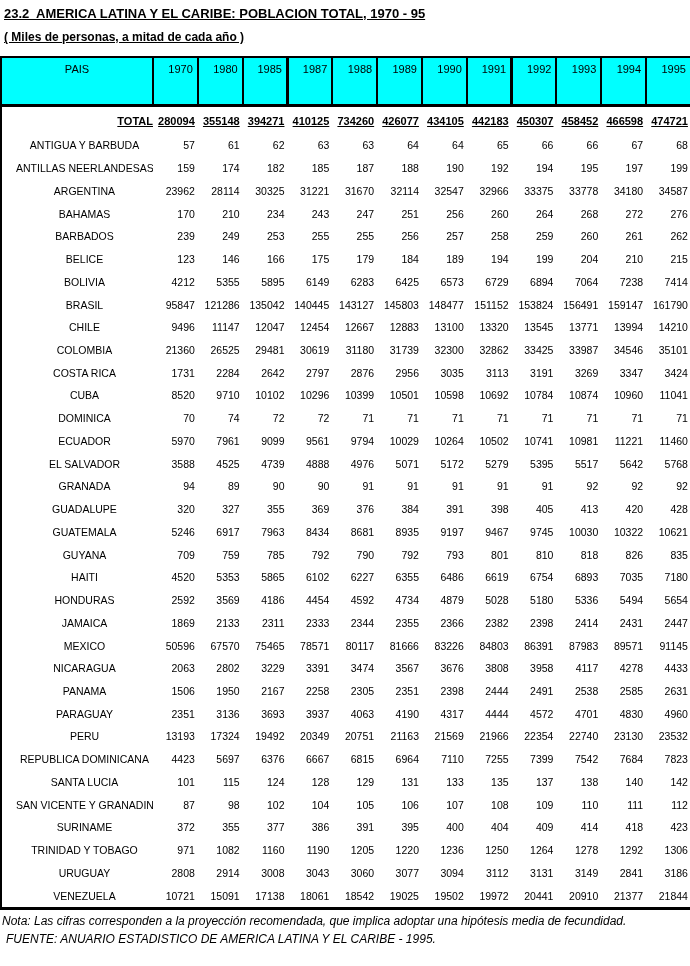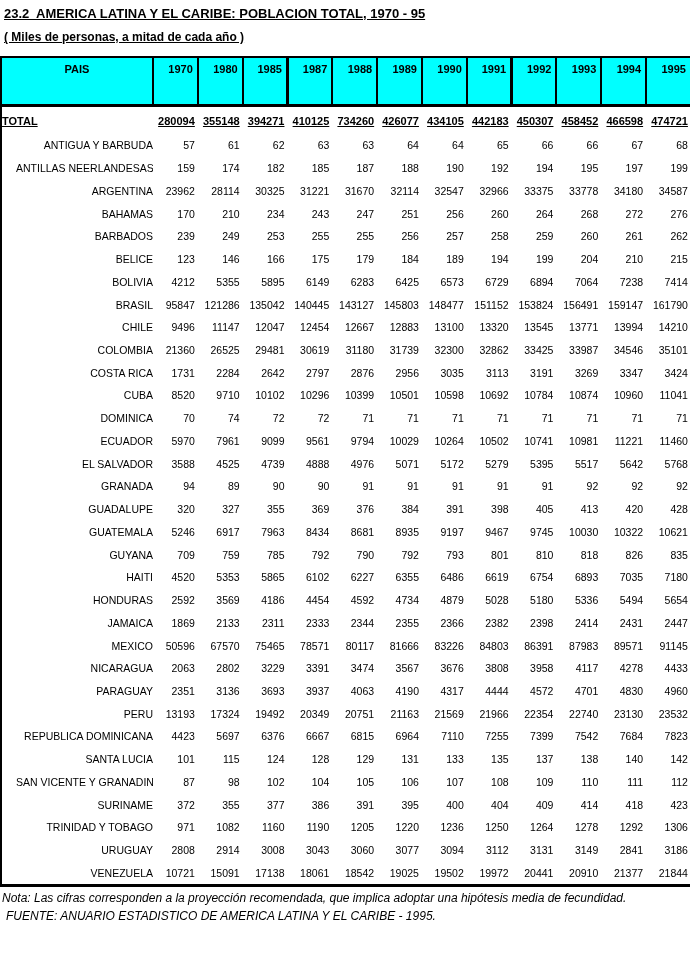--- a/index.html
+++ b/index.html
@@ -32,45 +32,45 @@
   }
 
   thead th {
     background: #00ffff;
     border: 2px solid #000;
     border-bottom: 3px solid #000;
     height: 41px;
     vertical-align: top;
     padding: 5px 4px 0 0;
     font-size: 11px;
-    font-weight: bold;
+    font-weight: normal;
   }
   thead th.pais-h { text-align: center; padding: 5px 0 0 0; }
   thead th.year-h { text-align: right; }
   thead th.sep-thick { border-left-width: 3px; }
 
   tbody td {
     border: none;
     padding: 0;
     font-size: 10.5px;
     height: 22.74px;
     vertical-align: middle;
     white-space: nowrap;
     overflow: hidden;
   }
-  td.name-c { text-align: right; padding-left: 14px; }
+  td.name-c { text-align: center; padding-left: 14px; }
   td.val-c  { text-align: right; padding-right: 3px; }
 
   tr.total-row td {
     font-weight: bold;
     font-size: 11px;
     height: 27px;
     text-decoration: underline;
   }
-  tr.total-row td.name-c { text-align: left; padding-left: 0; }
+  tr.total-row td.name-c { text-align: right; padding-left: 0; }
 
   .note {
     font-family: Liberation Sans, sans-serif;
     font-style: italic;
     font-size: 12px;
     margin: 4px 0 0 2px;
   }
   .note.fuente { margin: 4px 0 0 6px; }
 </style>
 </head>
@@ -487,20 +487,35 @@
           <td class="val-c">3474</td>
           <td class="val-c">3567</td>
           <td class="val-c">3676</td>
           <td class="val-c">3808</td>
           <td class="val-c">3958</td>
           <td class="val-c">4117</td>
           <td class="val-c">4278</td>
           <td class="val-c">4433</td>
         </tr>
         <tr>
+          <td class="name-c">PANAMA</td>
+          <td class="val-c">1506</td>
+          <td class="val-c">1950</td>
+          <td class="val-c">2167</td>
+          <td class="val-c">2258</td>
+          <td class="val-c">2305</td>
+          <td class="val-c">2351</td>
+          <td class="val-c">2398</td>
+          <td class="val-c">2444</td>
+          <td class="val-c">2491</td>
+          <td class="val-c">2538</td>
+          <td class="val-c">2585</td>
+          <td class="val-c">2631</td>
+        </tr>
+        <tr>
           <td class="name-c">PARAGUAY</td>
           <td class="val-c">2351</td>
           <td class="val-c">3136</td>
           <td class="val-c">3693</td>
           <td class="val-c">3937</td>
           <td class="val-c">4063</td>
           <td class="val-c">4190</td>
           <td class="val-c">4317</td>
           <td class="val-c">4444</td>
           <td class="val-c">4572</td>

